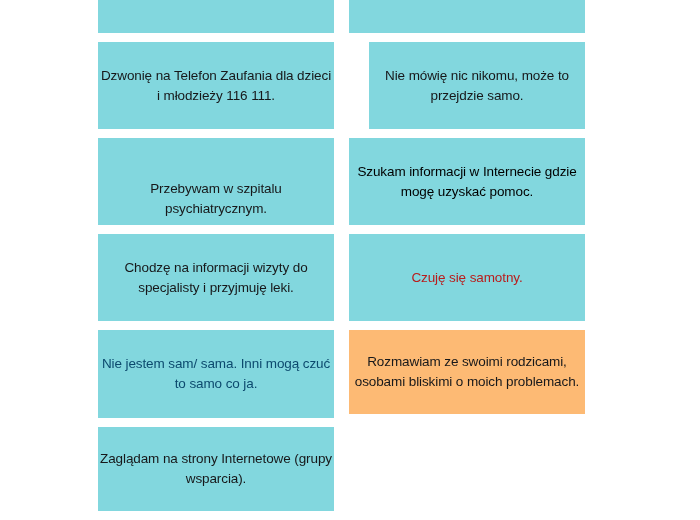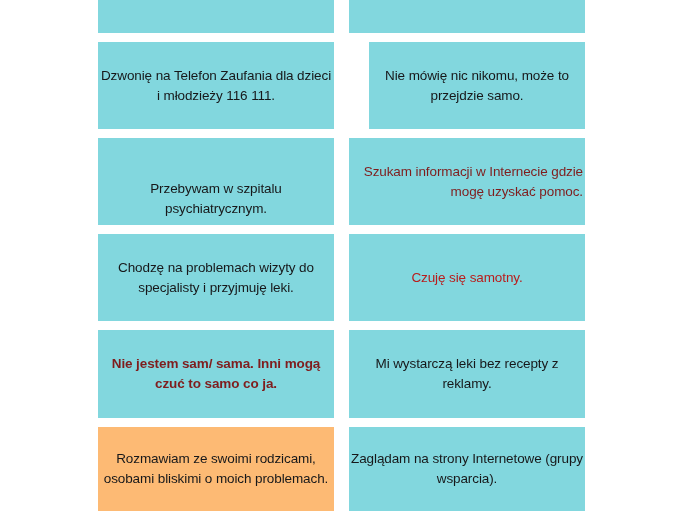--- a/index.html
+++ b/index.html
@@ -77,36 +77,33 @@
     <div class="card h-87" style="background: rgb(130, 215, 222); color: rgb(23, 24, 26);">
       <span class="txt">Dzwonię na Telefon Zaufania dla dzieci i młodzieży 116 111.</span>
     </div>
     <div class="card h-87" style="background: rgb(130, 215, 222); color: rgb(23, 24, 26); margin-left: 20px;">
       <span class="txt">Nie mówię nic nikomu, może to przejdzie samo.</span>
     </div>
 
     <div class="card h-87" style="background: rgb(130, 215, 222); color: rgb(23, 24, 26); align-items: flex-end;">
       <span class="txt">Przebywam w szpitalu psychiatrycznym.</span>
     </div>
-    <div class="card h-87" style="background: rgb(130, 215, 222); color: #7f1d1d; text-align: right;">
+    <div class="card h-87" style="background: rgb(130, 215, 222); color: #000000;">
       <span class="txt">Szukam informacji w Internecie gdzie mogę uzyskać pomoc.</span>
     </div>
 
     <div class="card h-87" style="background: rgb(130, 215, 222); color: rgb(23, 24, 26);">
-      <span class="txt">Chodzę na problemach wizyty do specjalisty i przyjmuję leki.</span>
+      <span class="txt">Chodzę na informacji wizyty do specjalisty i przyjmuję leki.</span>
     </div>
     <div class="card h-87" style="background: rgb(130, 215, 222); color: #b91c1c;">
       <span class="txt">Czuję się samotny.</span>
     </div>
 
-    <div class="card h-88" style="background: rgb(130, 215, 222); color: #7f1d1d; font-weight: bold;">
+    <div class="card h-88" style="background: rgb(130, 215, 222); color: #0c4a6e;">
       <span class="txt">Nie jestem sam/ sama. Inni mogą czuć to samo co ja.</span>
-    </div>
-    <div class="card h-88" style="background: rgb(130, 215, 222); color: rgb(23, 24, 26);">
-      <span class="txt">Mi wystarczą leki bez recepty z reklamy.</span>
     </div>
 
     <div class="card h-84" style="background: #fdba74; color: rgb(23, 24, 26);">
       <span class="txt">Rozmawiam ze swoimi rodzicami, osobami bliskimi o moich problemach.</span>
     </div>
     <div class="card h-84" style="background: rgb(130, 215, 222); color: rgb(23, 24, 26);">
       <span class="txt">Zaglądam na strony Internetowe (grupy wsparcia).</span>
     </div>
 
   </div>

